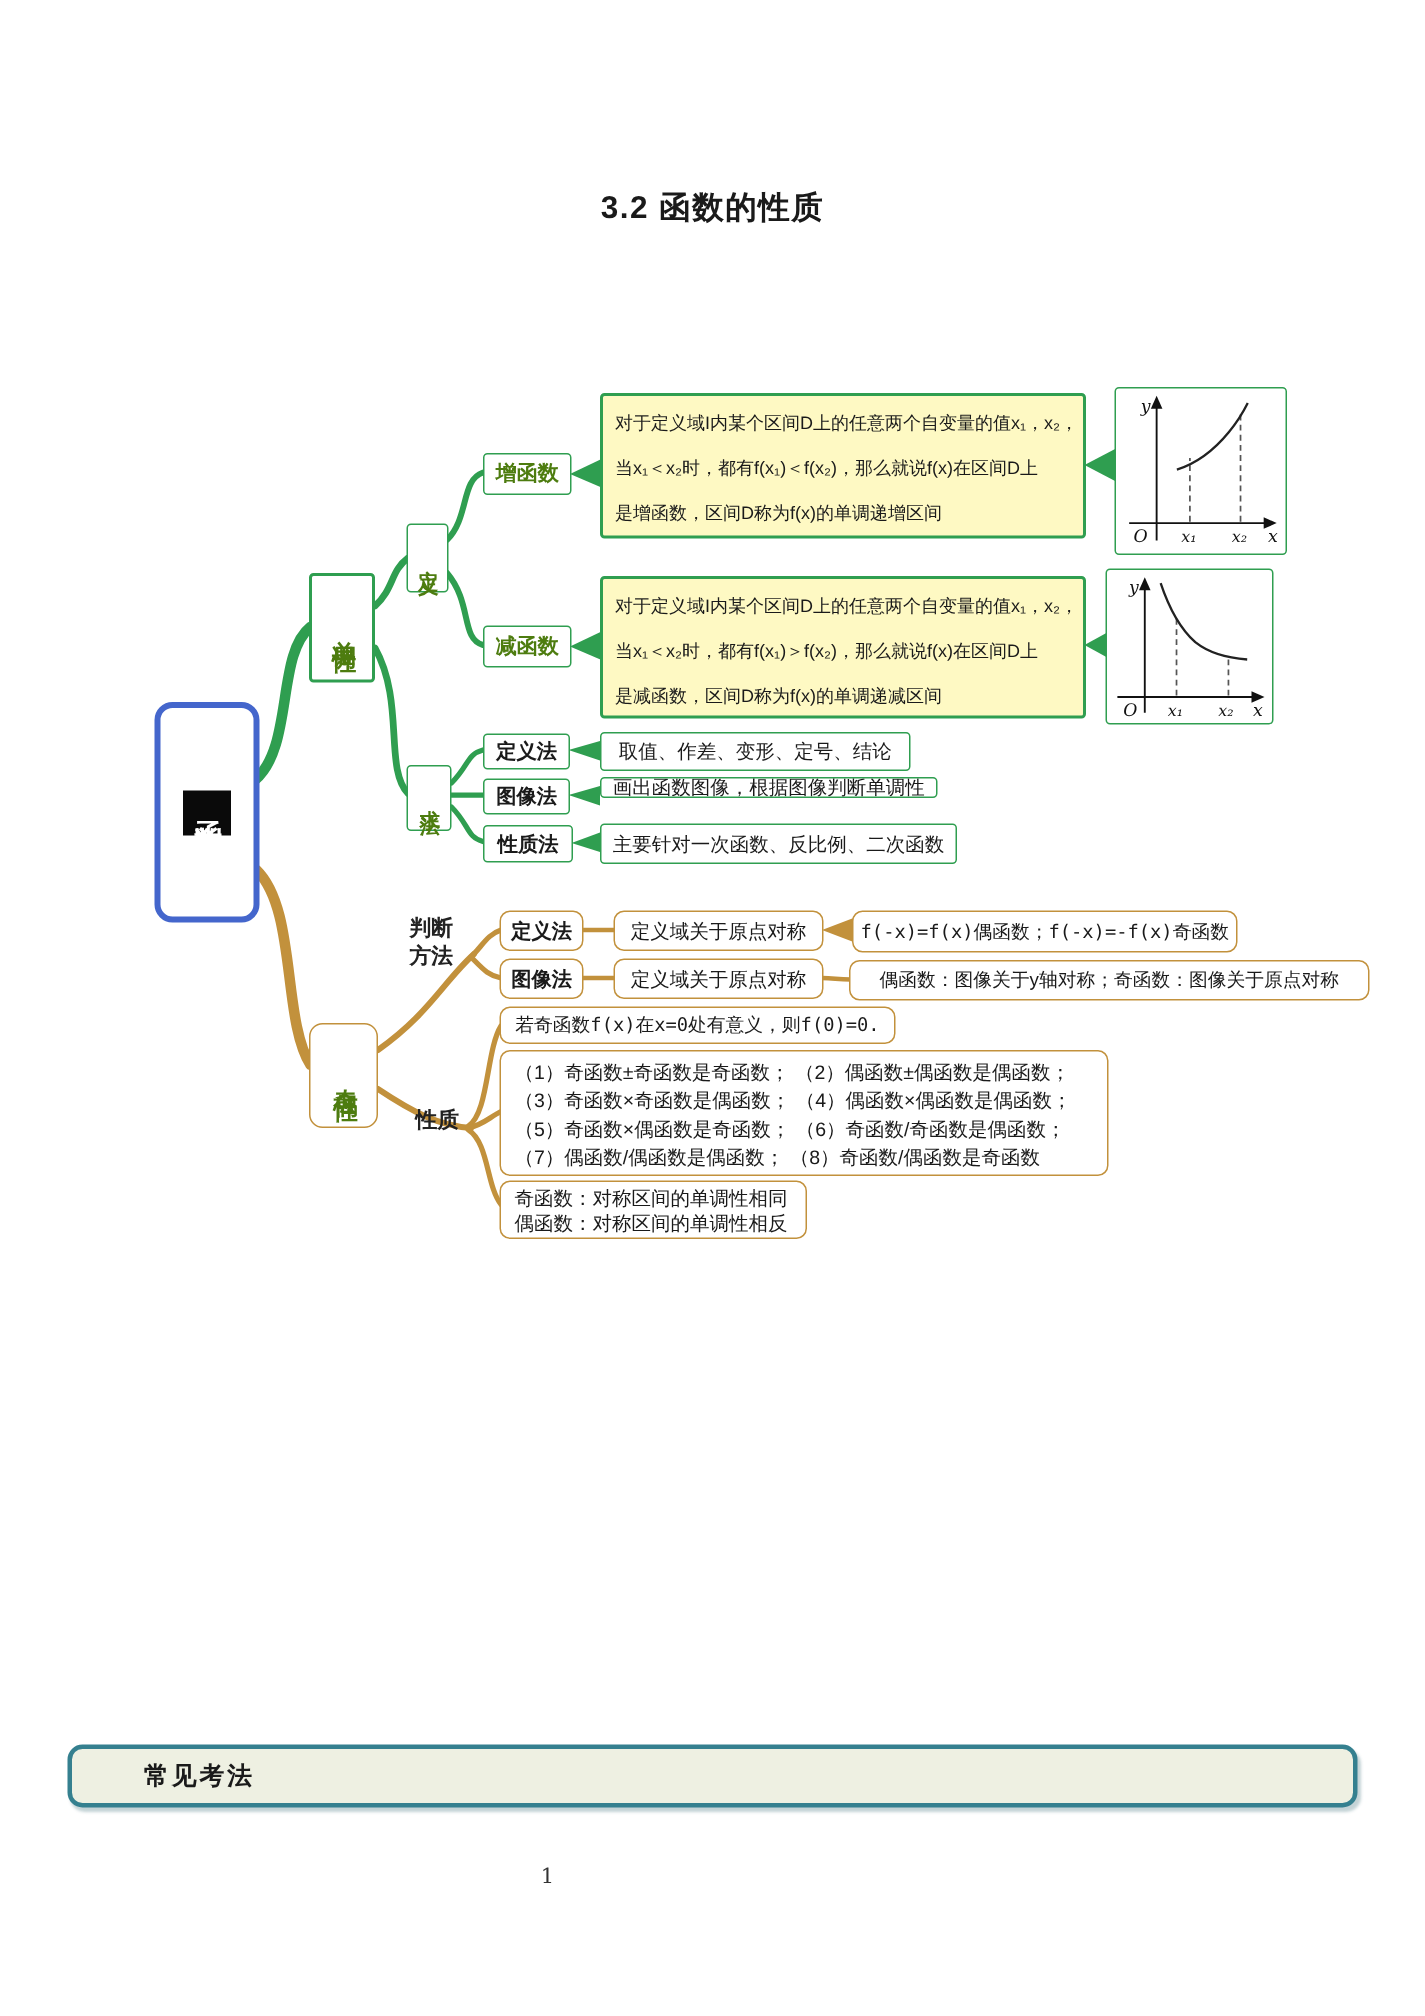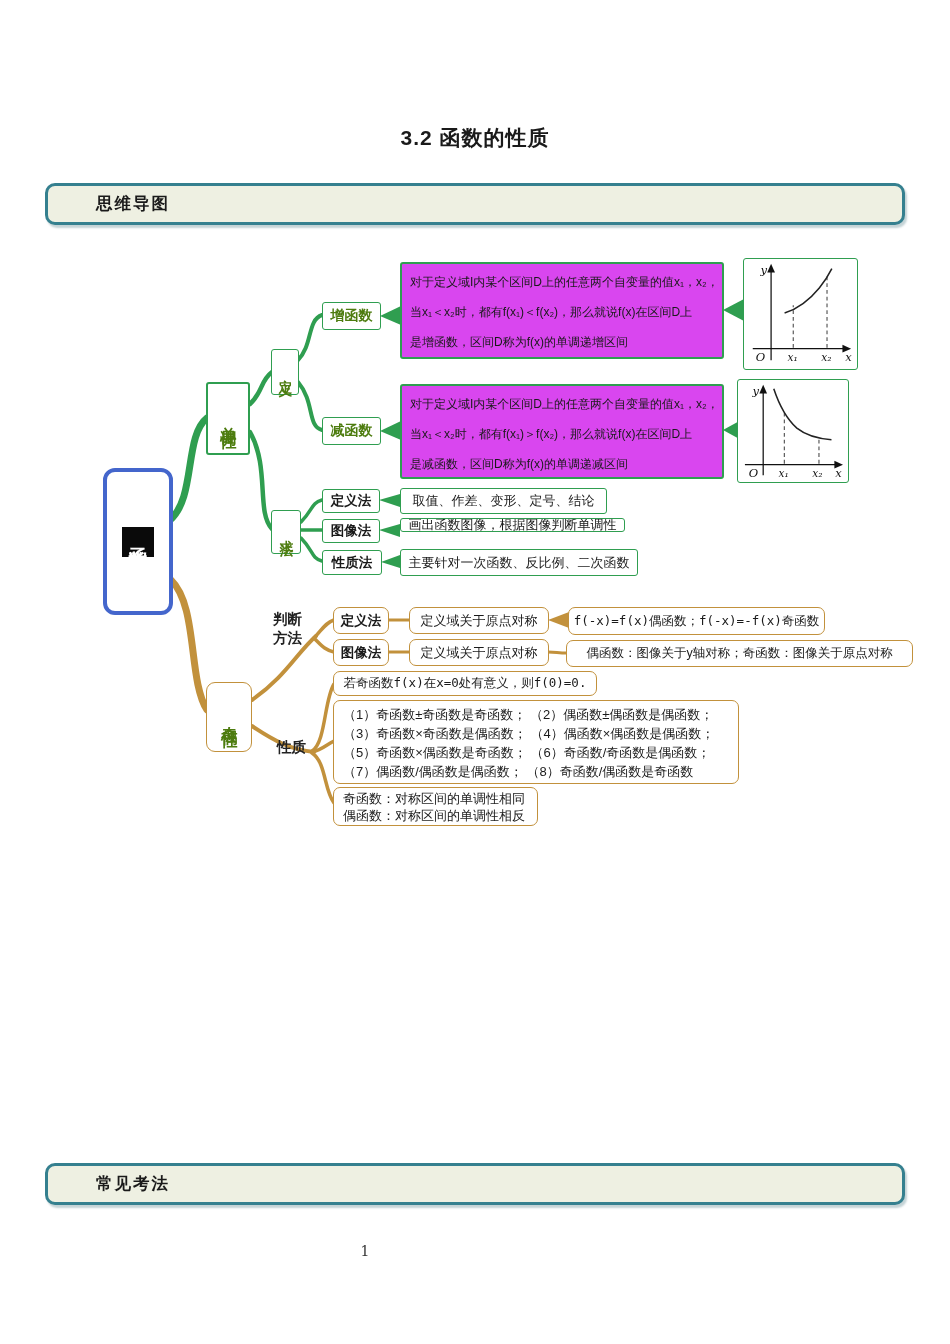--- a/index.html
+++ b/index.html
@@ -27,21 +27,21 @@
   #root-node span{writing-mode:vertical-rl;text-orientation:upright;background:#0a0a0a;color:#fff;
          font-size:19px;font-weight:bold;letter-spacing:4px;padding:5px 3px;}
   
   #n-dandiao{left:206px;top:382px;width:44px;height:73px;font-size:16px;}
   #n-qiou{left:206px;top:682px;width:46px;height:70px;font-size:16px;border-radius:9px;}
   #n-dingyi{left:271px;top:349px;width:28px;height:46px;font-size:13.5px;}
   #n-qiufa{left:271px;top:510px;width:30px;height:44px;font-size:13.5px;}
   #n-zeng{left:322px;top:302px;width:59px;height:28px;}
   #n-jian{left:322px;top:417px;width:59px;height:28px;}
   .descbox{padding:3px 8px;font-size:12px;line-height:30px;white-space:nowrap;overflow:hidden;
-           display:block;z-index:1;background:#d946ef;}
+           display:block;z-index:1;background:#fef9c3;}
   #inc-desc{left:400px;top:262px;width:324px;height:97px;}
   #dec-desc{left:400px;top:384px;width:324px;height:95px;}
   #inc-graph{left:743px;top:258px;width:115px;height:112px;}
   #dec-graph{left:737px;top:379px;width:112px;height:104px;}
   .mrow-lbl{font-size:13.5px;font-weight:bold;}
   #m-fa1{left:322px;top:489px;width:58px;height:24px;}
   #m-fa1d{left:400px;top:488px;width:207px;height:26px;}
   #m-fa2{left:322px;top:519px;width:58px;height:24px;}
   #m-fa2d{left:400px;top:518px;width:225px;height:14px;}
   #m-fa3{left:322px;top:550px;width:60px;height:25px;}
@@ -64,23 +64,20 @@
         font-size:13px;line-height:17px;white-space:nowrap;overflow:hidden;}
   .graph-svg text{font-family:"DejaVu Serif",serif;font-style:italic;fill:#111;}
 </style>
 </head>
 <body>
 
 <div id="page">
 
   <div id="title" class="abs">3.2 函数的性质</div>
 
-  <div id="mindmap-header" class="abs section-box">
-    <span>思维导图</span>
-  </div>
 
   <svg id="edges" class="abs" width="950" height="1344" viewBox="0 0 950 1344">
     <g stroke="#2f9e50" fill="none" stroke-linecap="round">
       <path d="M170,520 C196,498 184,436 207,418" stroke-width="7"></path>
       <path d="M250,404 C263,392 260,381 272,372" stroke-width="4.5"></path>
       <path d="M250,432 C270,468 256,512 272,529" stroke-width="4.5"></path>
       <path d="M298,360 C313,345 307,320 322,315" stroke-width="4"></path>
       <path d="M298,382 C315,402 307,426 322,430" stroke-width="4"></path>
       <path d="M301,522 C313,510 311,503 322,500" stroke-width="3.5"></path>
       <path d="M301,530 C310,530 314,530 322,530" stroke-width="3.5"></path>

